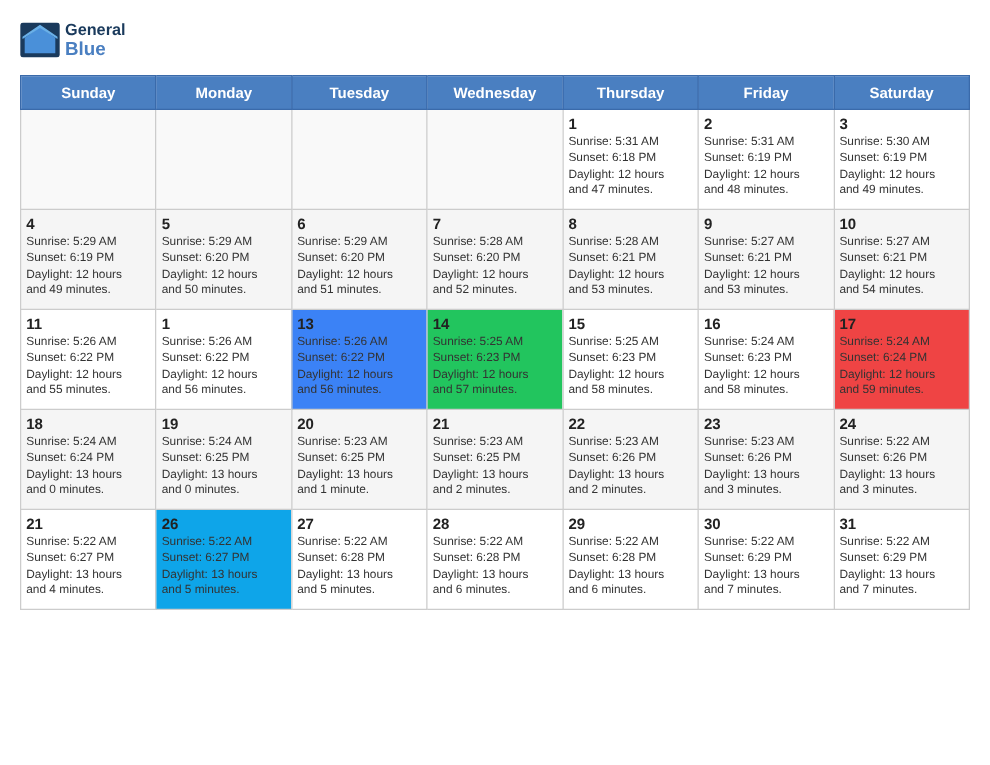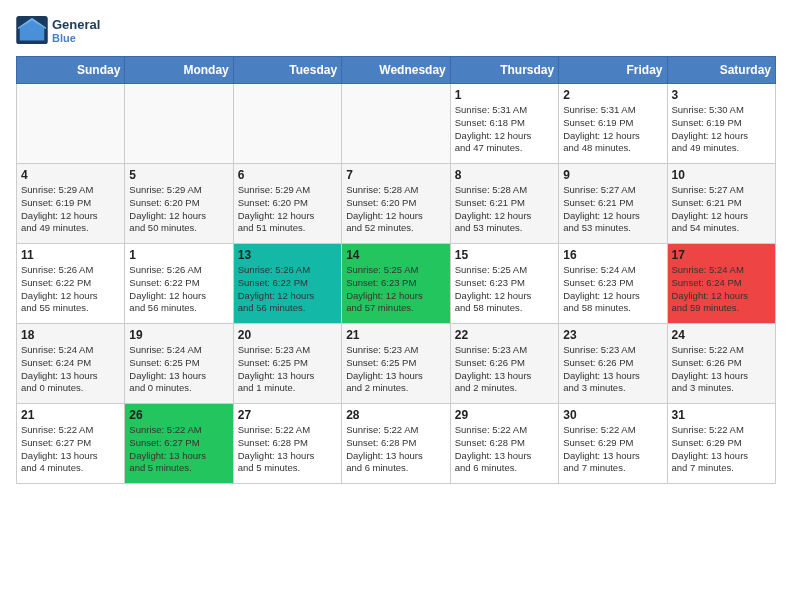--- a/index.html
+++ b/index.html
@@ -41,21 +41,21 @@
       width: 100%;
       border-collapse: collapse;
       border: 1px solid #ccc;
     }
     .calendar th {
       background: #4a7fc1;
       color: #fff;
       font-size: 12px;
       font-weight: bold;
       padding: 6px 4px;
-      text-align: right;
+      text-align: center;
       border: 1px solid #3a6aaa;
     }
     .calendar td {
       width: 109px;
       vertical-align: top;
       padding: 4px 4px 4px 4px;
       border: 1px solid #ccc;
       font-size: 10px;
       color: #333;
       height: 80px;
@@ -87,21 +87,21 @@
 
 <div class="header">
   <div class="logo">
     <svg class="logo-icon" viewBox="0 0 36 32" xmlns="http://www.w3.org/2000/svg">
       <rect x="0" y="0" width="36" height="32" rx="3" fill="#1a3a5c"></rect>
       <polygon points="18,4 32,14 32,28 4,28 4,14" fill="#4a90d9"></polygon>
       <polygon points="18,2 34,13 34,15 18,5 2,15 2,13" fill="#6ab0e8"></polygon>
     </svg>
     <div>
       <div style="font-size:13px;font-weight:bold;color:#1a3a5c;">General</div>
-      <div style="font-size:11px;font-weight:bold;color:#4a7fc1;">Blue</div>
+      <div style="font-size:15px;font-weight:bold;color:#4a7fc1;">Blue</div>
     </div>
   </div>
   <div class="title-block">
     <div class="month-title"></div>
     <div class="subtitle"></div>
   </div>
 </div>
 
 <table class="calendar">
   <thead>
@@ -202,21 +202,21 @@
 Daylight: 12 hours
 and 55 minutes.</div>
         </td>
         <td style="background: rgb(255, 255, 255);">
           <div class="day-num">1</div>
           <div class="day-info" style="white-space: pre-line;">Sunrise: 5:26 AM
 Sunset: 6:22 PM
 Daylight: 12 hours
 and 56 minutes.</div>
         </td>
-        <td style="background: #14b8a6;">
+        <td style="background: #3b82f6;">
           <div class="day-num">13</div>
           <div class="day-info" style="white-space: pre-line;">Sunrise: 5:26 AM
 Sunset: 6:22 PM
 Daylight: 12 hours
 and 56 minutes.</div>
         </td>
         <td style="background: #22c55e;">
           <div class="day-num">14</div>
           <div class="day-info" style="white-space: pre-line;">Sunrise: 5:25 AM
 Sunset: 6:23 PM
@@ -297,21 +297,21 @@
         </td>
       </tr>
       <tr>
         <td style="background: rgb(255, 255, 255);">
           <div class="day-num">21</div>
           <div class="day-info" style="white-space: pre-line;">Sunrise: 5:22 AM
 Sunset: 6:27 PM
 Daylight: 13 hours
 and 4 minutes.</div>
         </td>
-        <td style="background: #22c55e;">
+        <td style="background: #0ea5e9;">
           <div class="day-num">26</div>
           <div class="day-info" style="white-space: pre-line;">Sunrise: 5:22 AM
 Sunset: 6:27 PM
 Daylight: 13 hours
 and 5 minutes.</div>
         </td>
         <td style="background: rgb(255, 255, 255);">
           <div class="day-num">27</div>
           <div class="day-info" style="white-space: pre-line;">Sunrise: 5:22 AM
 Sunset: 6:28 PM

